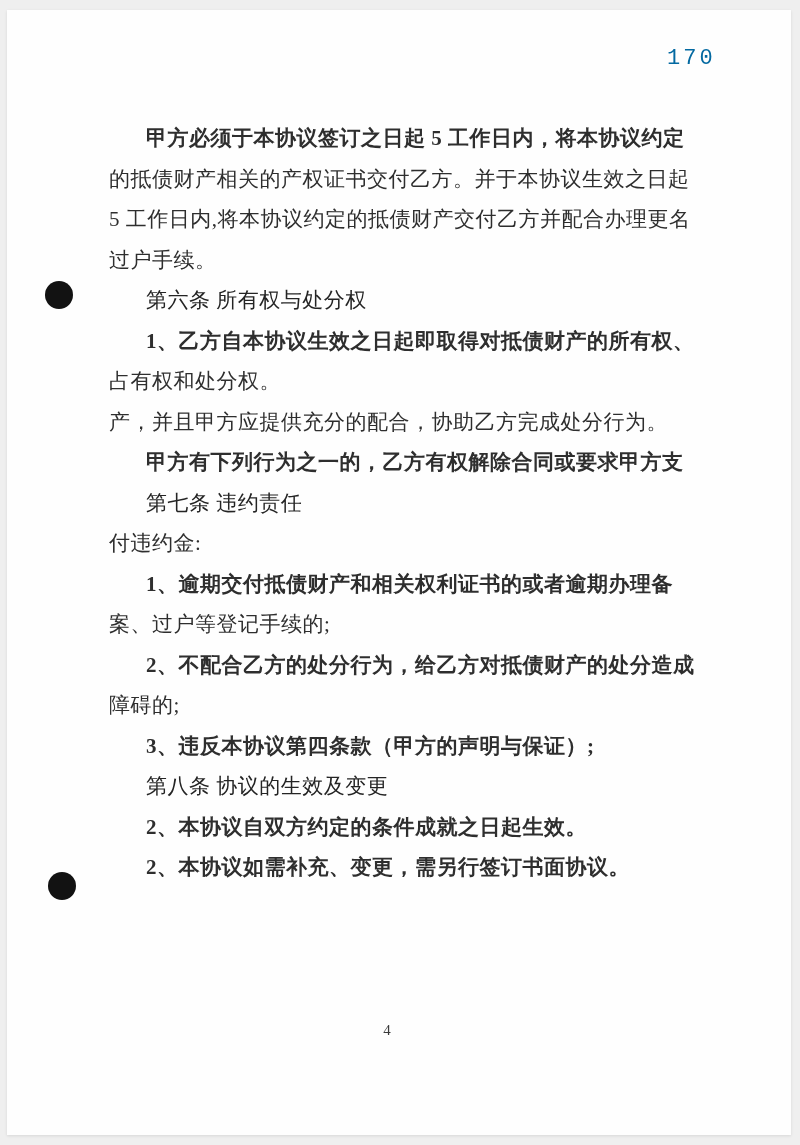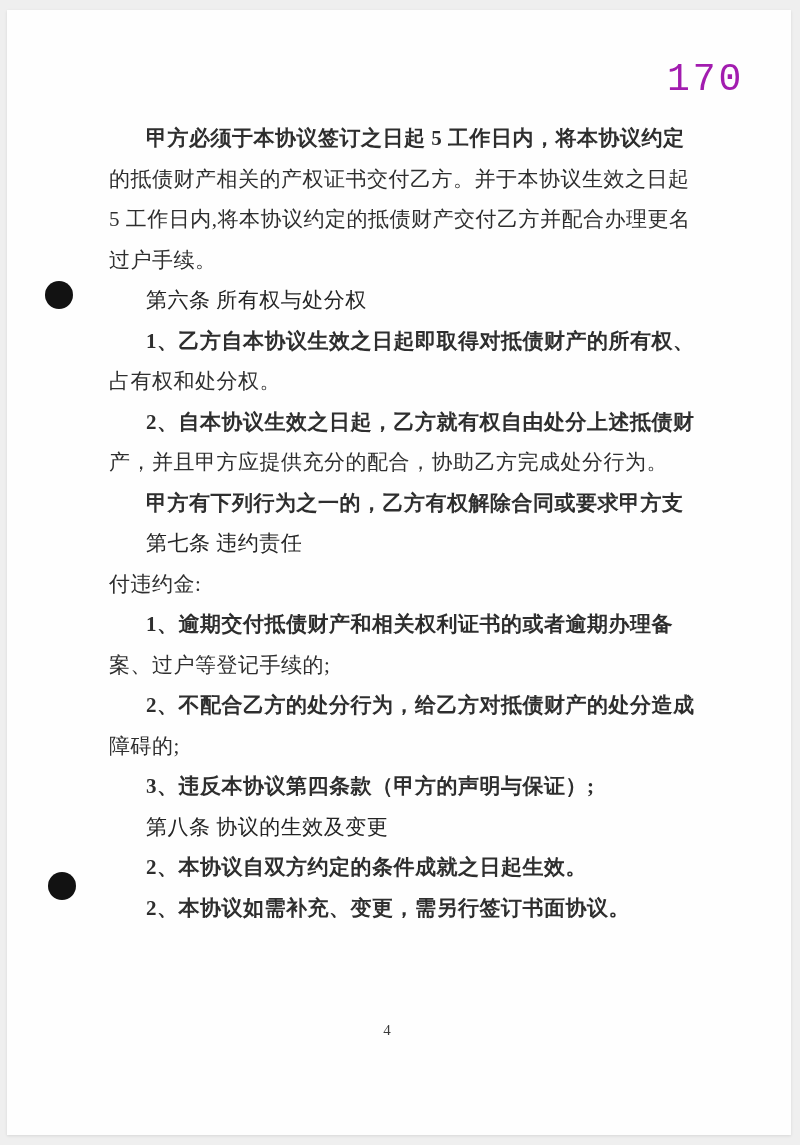--- a/index.html
+++ b/index.html
@@ -20,25 +20,25 @@
     left: 7px;
     top: 10px;
     width: 784px;
     height: 1125px;
     background: #fefefe;
     box-shadow: 0 1px 3px rgba(0,0,0,0.10);
   }
   .page-stamp {
     position: absolute;
     left: 660px;
-    top: 48px;
+    top: 36px;
     font-family: "Liberation Mono", "DejaVu Sans Mono", monospace;
-    font-size: 38px;
+    font-size: 22px;
     letter-spacing: 3px;
-    color: #a21caf;
+    color: #0369a1;
   }
   .text-block {
     position: absolute;
     left: 102px;
     top: 108px;
     width: 576px;
   }
   .line {
     height: 40.5px;
     line-height: 40.5px;
@@ -82,21 +82,20 @@
     <span class="hole-punch bottom"></span>
 
     <div class="text-block">
         <div class="line indent">甲方必须于本协议签订之日起 5 工作日内，将本协议约定</div>
         <div class="line">的抵债财产相关的产权证书交付乙方。并于本协议生效之日起</div>
         <div class="line">5 工作日内,将本协议约定的抵债财产交付乙方并配合办理更名</div>
         <div class="line">过户手续。</div>
         <div class="line heading indent">第六条  所有权与处分权</div>
         <div class="line indent">1、乙方自本协议生效之日起即取得对抵债财产的所有权、</div>
         <div class="line">占有权和处分权。</div>
-        <div class="line indent">2、自本协议生效之日起，乙方就有权自由处分上述抵债财</div>
         <div class="line">产，并且甲方应提供充分的配合，协助乙方完成处分行为。</div>
         <div class="line indent">甲方有下列行为之一的，乙方有权解除合同或要求甲方支</div>
         <div class="line heading indent">第七条  违约责任</div>
         <div class="line">付违约金:</div>
         <div class="line indent">1、逾期交付抵债财产和相关权利证书的或者逾期办理备</div>
         <div class="line">案、过户等登记手续的;</div>
         <div class="line indent">2、不配合乙方的处分行为，给乙方对抵债财产的处分造成</div>
         <div class="line">障碍的;</div>
         <div class="line indent">3、违反本协议第四条款（甲方的声明与保证）;</div>
         <div class="line heading indent">第八条  协议的生效及变更</div>

